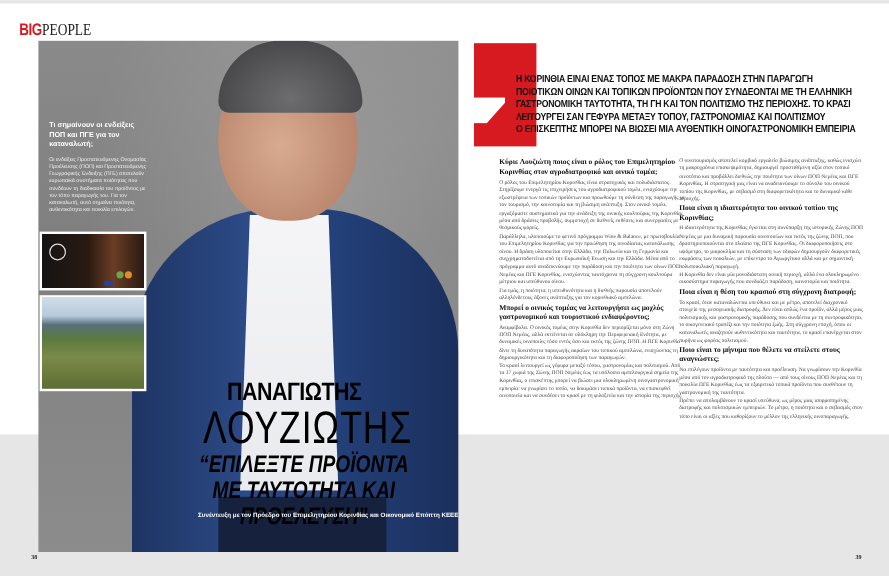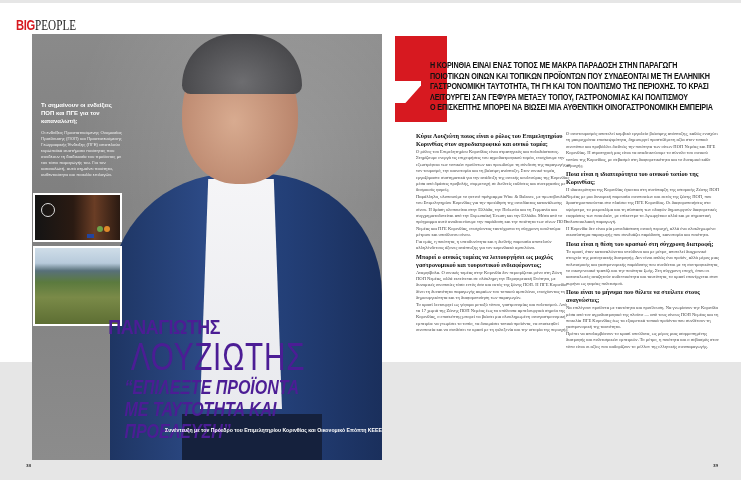--- a/index.html
+++ b/index.html
@@ -36,21 +36,21 @@
 
   .inset1 { position: absolute; left: 33px; top: 190px; width: 89px; height: 49px;
             background: linear-gradient(90deg, #141414 0%, #2a1a12 45%, #6a3d25 70%, #2a1a12 100%); border: 2px solid #fff; }
   .inset1 .logo { position: absolute; left: 6px; top: 8px; width: 14px; height: 14px; border-radius: 50%; border: 1px solid #ddd; }
   .inset1 .badge1 { position: absolute; left: 62px; top: 31px; width: 6px; height: 6px; border-radius: 50%; background: #6ea34a; }
   .inset1 .badge2 { position: absolute; left: 69px; top: 31px; width: 6px; height: 6px; border-radius: 50%; background: #e08a2a; }
   .inset1 .flag { position: absolute; left: 52px; top: 39px; width: 7px; height: 4px; background: #2345a0; }
   .inset2 { position: absolute; left: 33px; top: 243px; width: 89px; height: 80px; border: 2px solid #fff;
             background: linear-gradient(180deg, #cfdde8 0%, #b7cadb 20%, #58707a 30%, #5b7a3e 45%, #7a8a48 65%, #5d6e33 100%); }
 
-  .headline { position: absolute; left: 60px; top: 313px; width: 322px; text-align: left; color: #4c1d95; }
+  .headline { position: absolute; left: 60px; top: 313px; width: 322px; text-align: center; color: #000000; }
   .headline .fname { font-size: 21px; font-weight: bold; letter-spacing: -0.5px; line-height: 22px; transform: scaleX(0.85); transform-origin: right; display: block; }
   .headline .lname { font-size: 38px; font-weight: normal; letter-spacing: 1px; line-height: 38px; transform: scaleX(0.78); transform-origin: right; display: block; }
   .headline .quote { font-size: 20px; font-weight: bold; line-height: 22px; font-style: italic; transform: scaleX(0.8); transform-origin: right; display: block; }
   .byline { position: absolute; left: 110px; top: 424px; width: 272px; text-align: right; font-size: 5.2px; font-weight: bold; color: #fff; }
 
   .pagenum { position: absolute; font-family: "Liberation Serif", serif; font-size: 5px; font-weight: bold; color: #222; }
 
   
   .redmark { position: absolute; left: 395px; top: 33px; width: 52px; height: 86px; background: #d71920; }
   .redmark .cut1 { position: absolute; left: 0; top: 45px; width: 26px; height: 22px; background: #fff; clip-path: polygon(0 0, 100% 0, 100% 20%, 40% 100%, 0 100%); }

